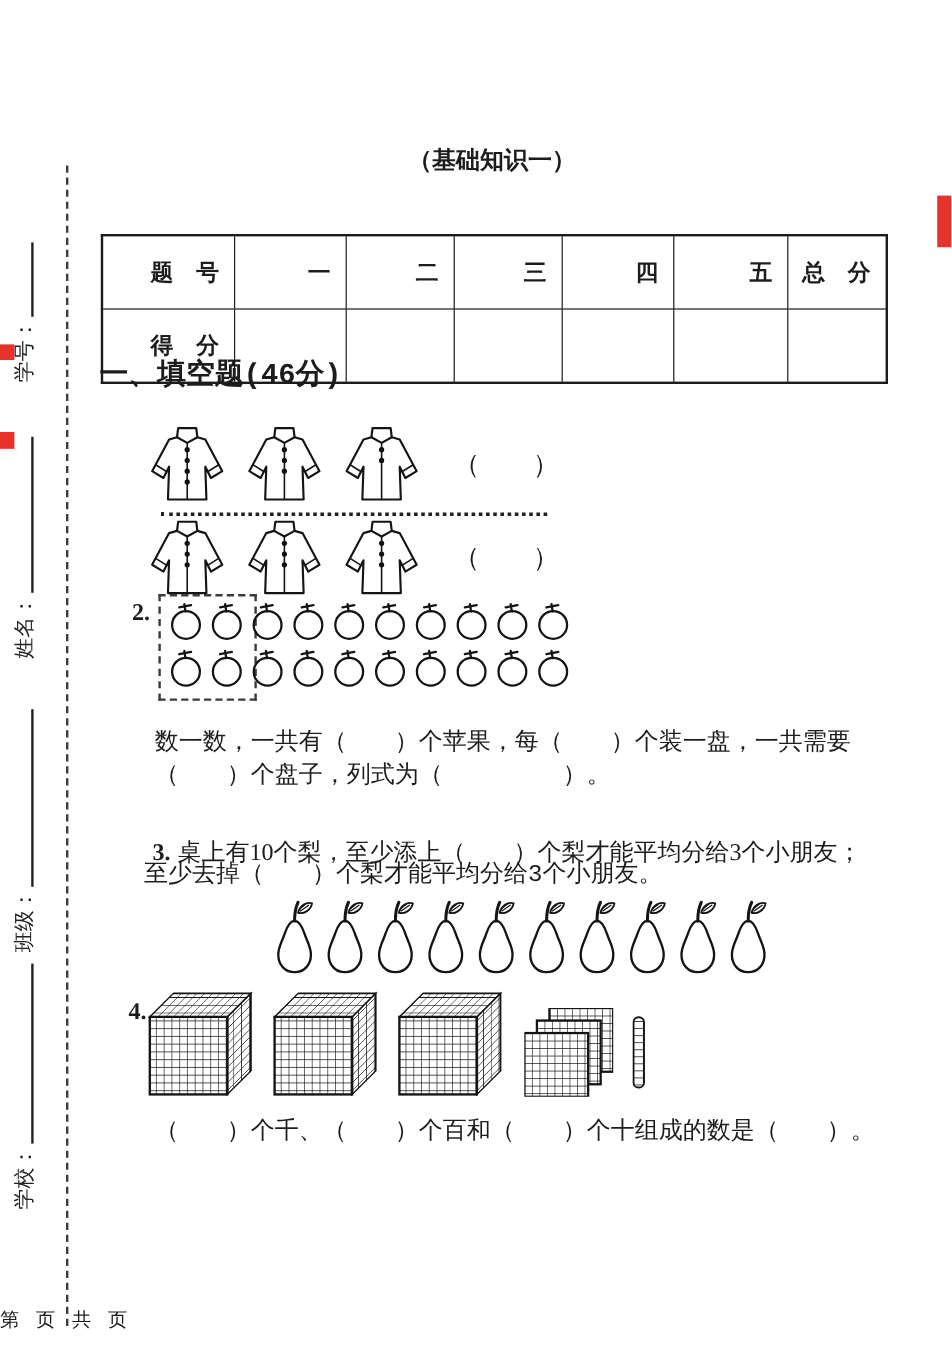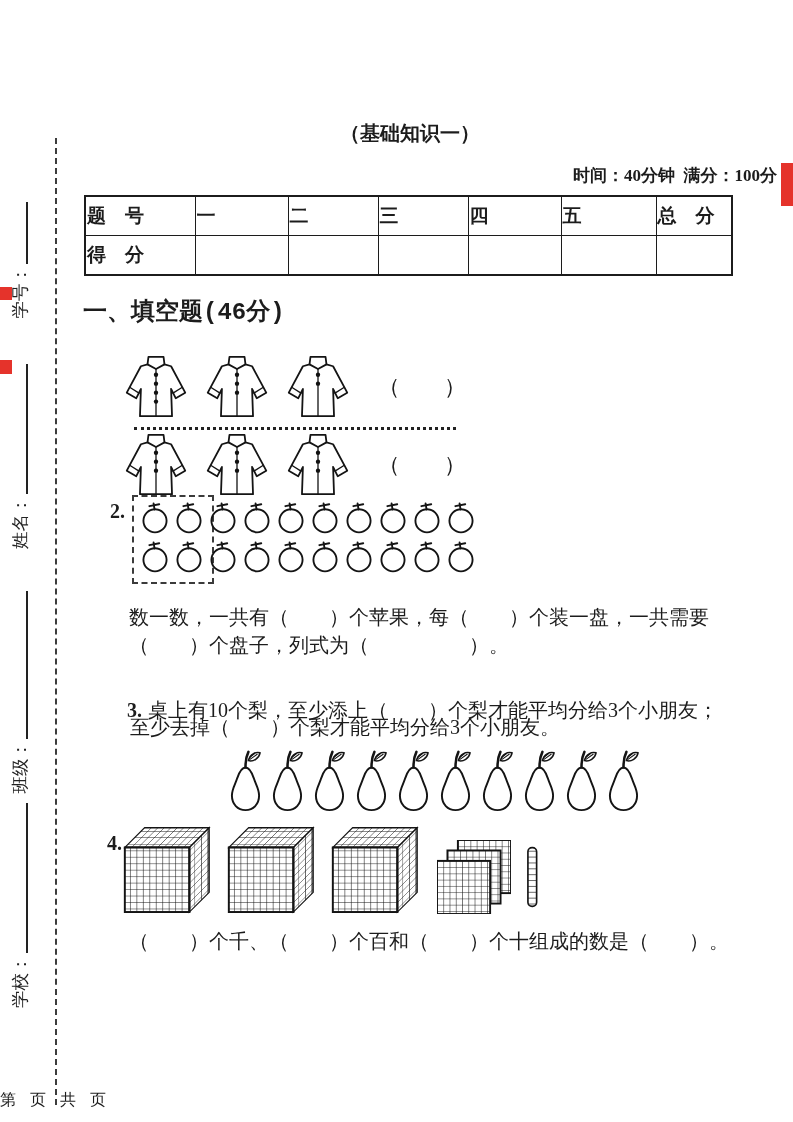--- a/index.html
+++ b/index.html
@@ -12,22 +12,22 @@
          font-family:"Liberation Sans","DejaVu Sans",sans-serif;
          font-weight:900;font-size:42px;letter-spacing:1px;white-space:nowrap;}
   .subtitle{left:58px;top:96px;width:704px;text-align:center;
             font-family:"Liberation Sans","DejaVu Sans",sans-serif;
             font-weight:900;font-size:20px;white-space:nowrap;margin-top:24px;}
   .meta{top:164px;right:16px;font-size:17px;font-weight:600;white-space:pre;}
 
   
   .score-table{left:84px;top:195px;border-collapse:collapse;table-layout:fixed;
                border:2.5px solid #1c1c1c;}
-  .score-table td{border:1.6px solid #1c1c1c;height:36px;text-align:left;
-                  font-size:19px;font-weight:600;padding:1px;white-space:pre;}
+  .score-table td{border:1.6px solid #1c1c1c;height:36px;text-align:right;
+                  font-size:19px;font-weight:600;padding:12px;white-space:pre;}
 
   .sec-heading{left:83px;top:295px;font-size:24px;font-weight:700;white-space:pre;font-family:Liberation Mono, monospace;}
 
   .q-line{font-size:20px;white-space:pre;}
   .qnum{font-weight:700;margin-right:6px;}
 
   
   [data-name="jacket-row-1"]{left:122px;top:354px;}
   [data-name="jacket-row-2"]{left:122px;top:432px;}
   .jacket-row{display:flex;align-items:center;}
@@ -39,21 +39,21 @@
   [data-name="q2-number"]{left:110px;top:500px;}
   [data-name="apple-grid"]{left:139px;top:500px;display:grid;
         grid-template-columns:repeat(10,34px);row-gap:5px;}
   [data-name="apple-dashed-box"]{left:132px;top:495px;width:78px;height:85px;
         border:2px dashed #3b3b3b;}
   [data-name="q2-line1"]{left:129px;top:590px;margin-top:14px;}
   [data-name="q2-line2"]{left:129px;top:632px;}
 
   
   [data-name="q3-line1"]{left:107px;top:674px;}
-  [data-name="q3-line2"]{left:130px;top:714px;}
+  [data-name="q3-line2"]{left:120px;top:714px;font-family:Liberation Mono, monospace;}
   [data-name="pear-row"]{left:226px;top:748px;display:flex;gap:3px;}
 
   
   [data-name="q4-number"]{left:107px;top:832px;}
   [data-name="blocks-row"]{left:117px;top:818px;display:flex;align-items:flex-end;gap:10px;}
   [data-name="blocks-row"] svg[data-name="hundred-flats-icon"]{margin-left:8px;}
   [data-name="blocks-row"] svg[data-name="ten-rod-icon"]{margin-left:6px;margin-bottom:5px;}
   [data-name="q4-text"]{left:129px;top:928px;}
 
   
@@ -131,21 +131,20 @@
     <span class="sf" data-name="name-field"><span data-name="name-label">姓名：</span><span class="line" data-name="name-write-line"></span></span>
     <span class="sf" data-name="student-id-field"><span data-name="student-id-label">学号：</span><span class="line" data-name="student-id-write-line"></span></span>
   </div>
   <div class="abs cut-line" data-name="seal-dashed-line"></div>
 
   <div class="abs red" data-name="red-mark-right"></div>
   <div class="abs red" data-name="red-mark-left-1"></div>
   <div class="abs red" data-name="red-mark-left-2"></div>
 
   <div class="abs subtitle" data-name="page-subtitle">（基础知识一）</div>
-  <div class="abs meta" data-name="time-score-meta">时间：40分钟  满分：100分</div>
 
   <table class="abs score-table" data-name="score-table">
     <colgroup>
       <col style="width:110px">
         <col style="width:93px">
         <col style="width:90px">
       <col style="width:90px">
         <col style="width:93px">
         <col style="width:95px">
         <col style="width:76px">

